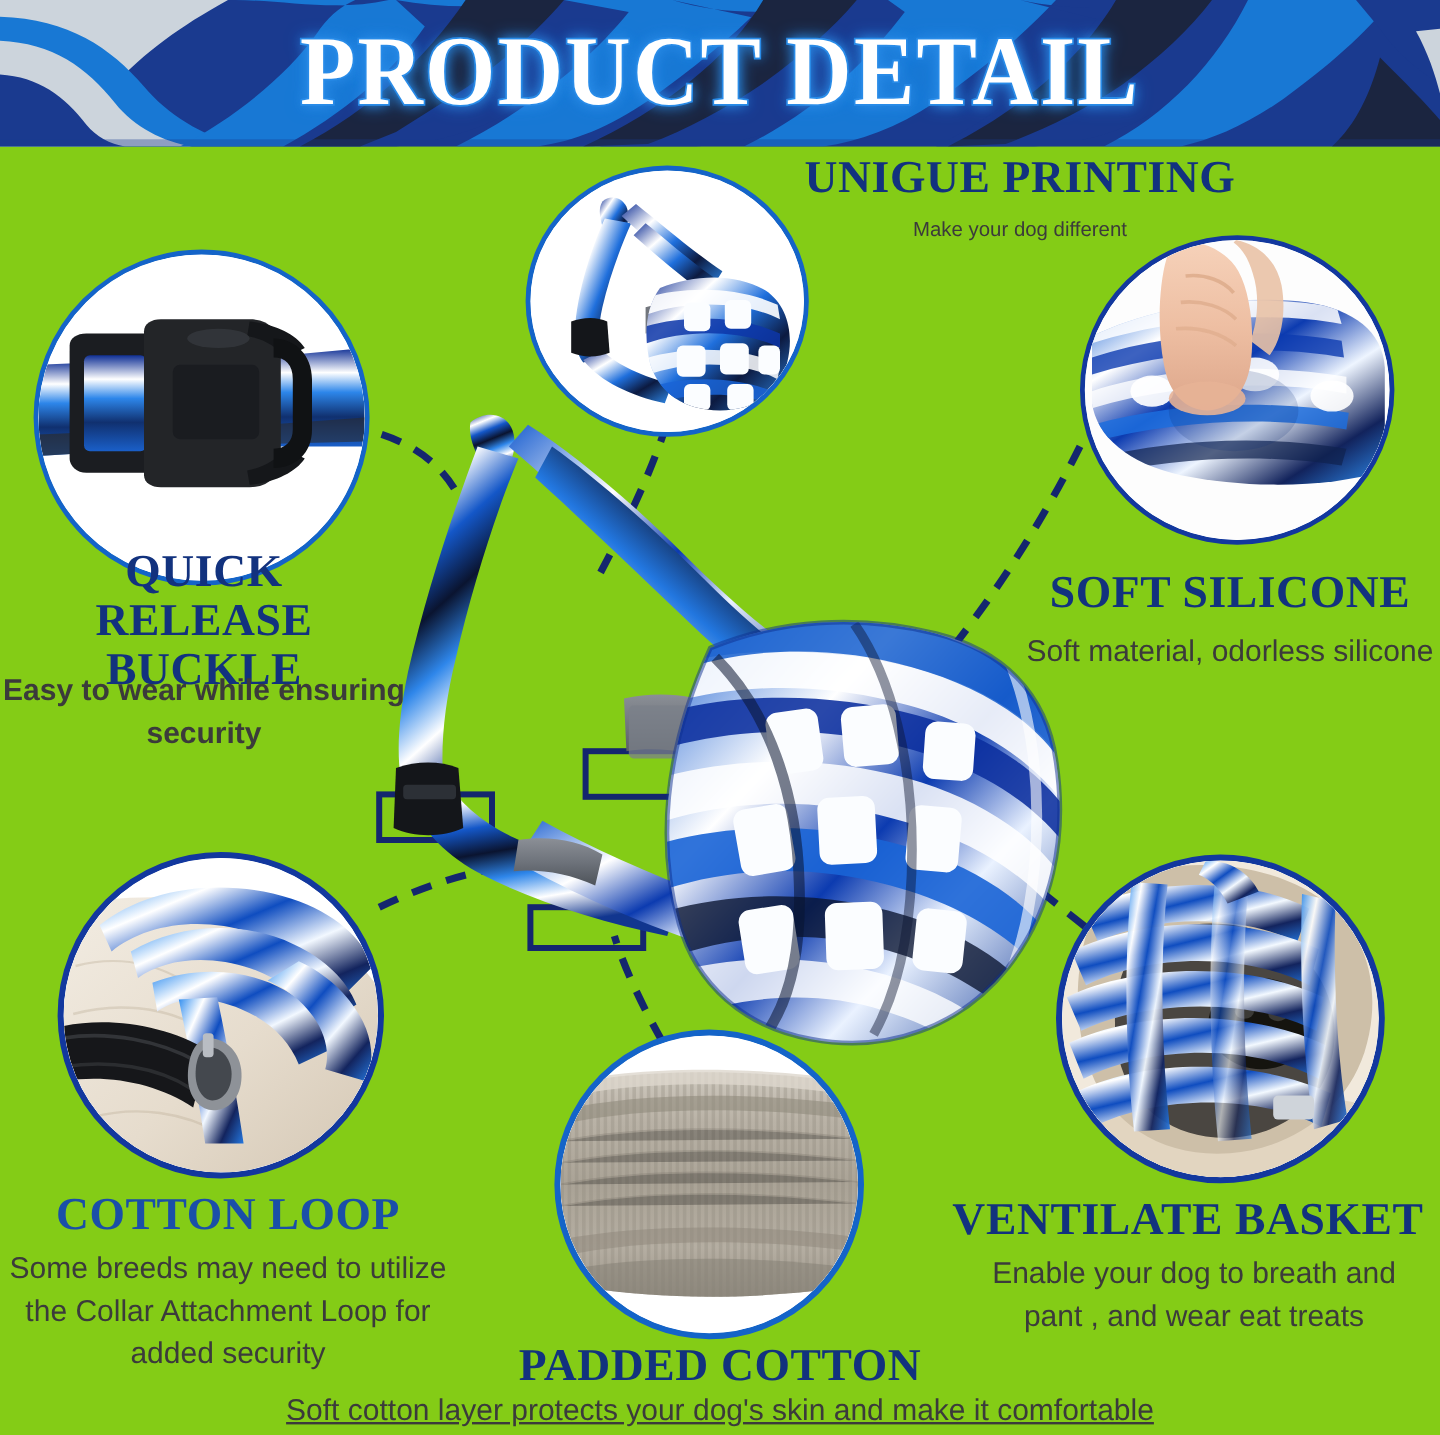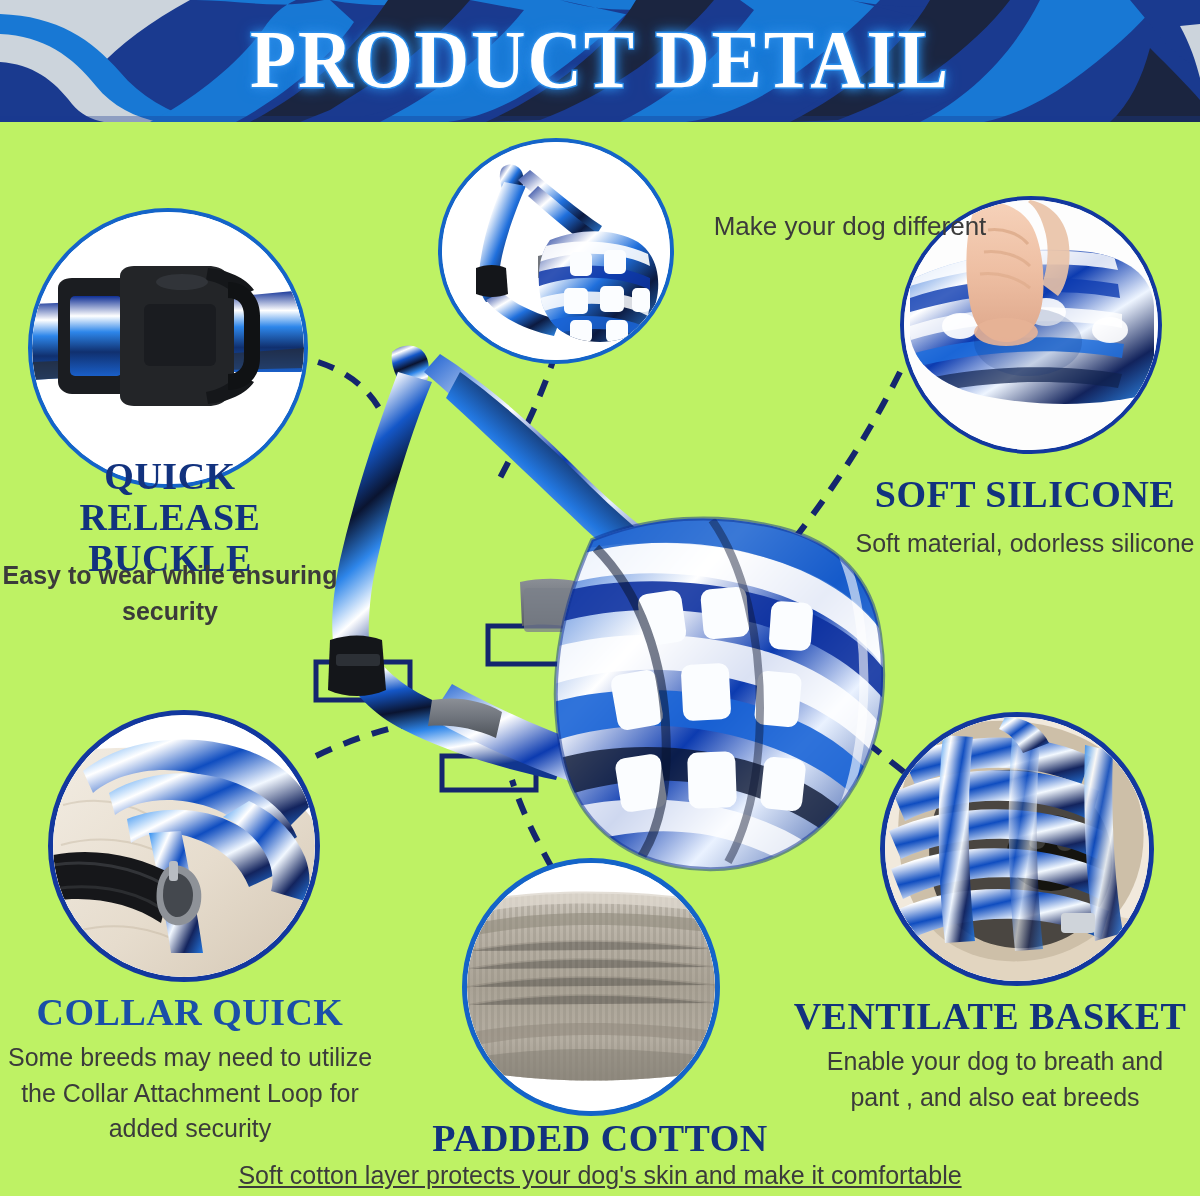--- a/index.html
+++ b/index.html
@@ -3,21 +3,21 @@
 <meta charset="utf-8">
 <style>
   html,body{margin:0;padding:0;}
   body{
     width:1200px;height:1196px;
     background:#ffffff;
     font-family:"Liberation Serif", serif;
     overflow:hidden;
     position:relative;
   }
-  .page{position:relative;width:1200px;height:1196px;overflow:hidden;background:#bef264;}
+  .page{position:relative;width:1200px;height:1196px;overflow:hidden;background:#84cc16;}
 
   
   .banner{position:absolute;left:0;top:0;width:1200px;height:122px;overflow:hidden;background:#1a3a8f;}
   .banner svg{position:absolute;left:0;top:0;}
   .banner-title{
     position:absolute;left:0;top:8px;width:1200px;
     text-align:center;
     font-family:"Liberation Serif", serif;
     font-weight:bold;
     font-size:82px;
@@ -457,35 +457,36 @@
         <g opacity="0.25" stroke="#6f6a60" stroke-width="1.4">
           <path d="M0,88 C64,76 152,74 248,86"></path>
           <path d="M0,106 C64,94 152,92 248,104"></path>
           <path d="M0,124 C64,112 152,110 248,122"></path>
           <path d="M0,142 C64,130 152,128 248,140"></path>
         </g>
       </svg>
     </div>
   </div>
 
-  <div class="feat-sub" style="left:640px;top:180px;width:420px;font-size:26px;margin-top:28px;">Make your dog different</div>
+  <div class="feat-title" style="left:640px;top:128px;width:420px;font-size:38px;">UNIGUE PRINTING</div>
+  <div class="feat-sub" style="left:640px;top:180px;width:420px;font-size:17px;">Make your dog different</div>
 
   <div class="feat-title" style="left:0px;top:456px;width:340px;font-size:38px;">QUICK
 RELEASE BUCKLE</div>
   <div class="feat-sub" style="left:0px;top:558px;width:340px;font-size:25px;font-weight:bold;">Easy to wear while ensuring
 security</div>
 
   <div class="feat-title" style="left:850px;top:474px;width:350px;font-size:38px;">SOFT SILICONE</div>
   <div class="feat-sub" style="left:850px;top:526px;width:350px;font-size:25px;">Soft material, odorless silicone</div>
 
-  <div class="feat-title" style="left:0px;top:992px;width:380px;font-size:38px;color:#1a4fa8;">COLLAR QUICK</div>
+  <div class="feat-title" style="left:0px;top:992px;width:380px;font-size:38px;color:#1a4fa8;">COTTON LOOP</div>
   <div class="feat-sub" style="left:0px;top:1040px;width:380px;font-size:25px;">Some breeds may need to utilize
 the Collar Attachment Loop for
 added security</div>
 
   <div class="feat-title" style="left:780px;top:996px;width:420px;font-size:38px;">VENTILATE BASKET</div>
   <div class="feat-sub" style="left:790px;top:1044px;width:410px;font-size:25px;">Enable your dog to breath and
-pant , and also eat breeds</div>
+pant , and wear eat treats</div>
 
   <div class="feat-title" style="left:400px;top:1118px;width:400px;font-size:38px;">PADDED COTTON</div>
   <div class="feat-sub" style="left:220px;top:1158px;width:760px;font-size:25px;text-decoration:underline;">Soft cotton layer protects your dog's skin and make it comfortable</div>
 
 </div>
 
 </body></html>

